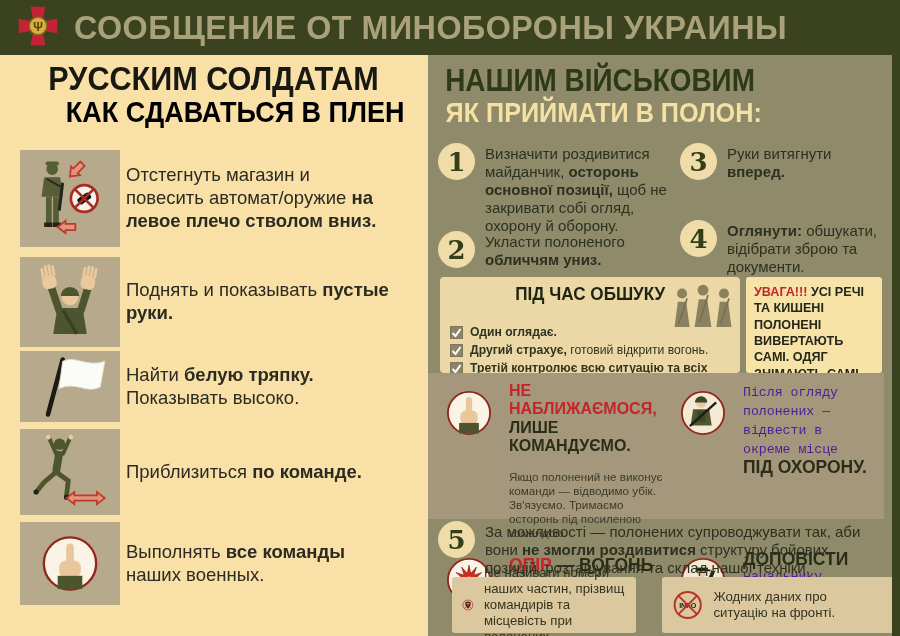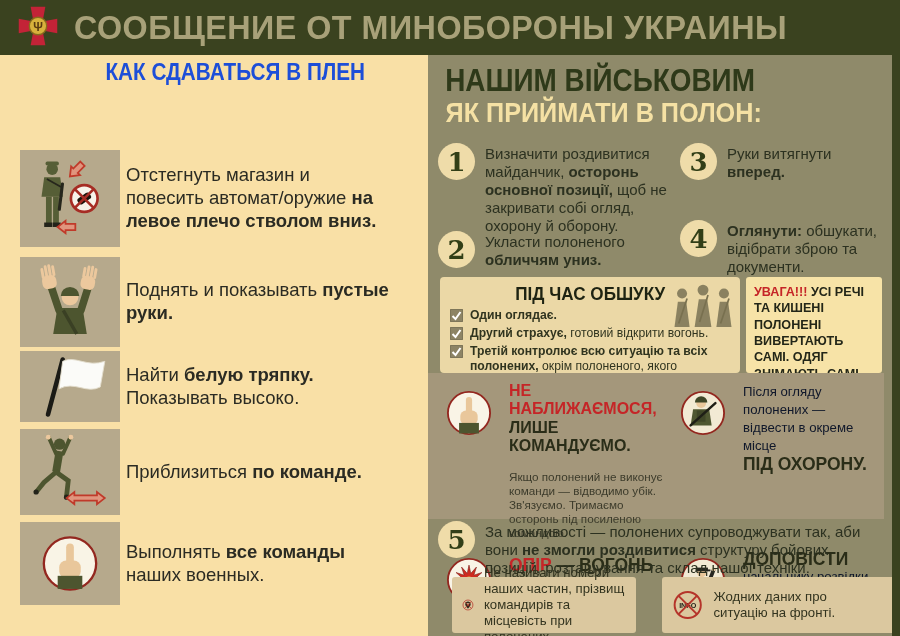--- a/index.html
+++ b/index.html
@@ -7,54 +7,54 @@
        font-family:"Liberation Sans",sans-serif;background:#8f8a6a;}
   .header{position:absolute;left:0;top:0;width:900px;height:55px;background:#3a421f;
           display:flex;align-items:center;gap:14px;padding-left:16px;box-sizing:border-box;}
   .header-title{color:#a8a179;font-weight:800;font-size:34px;letter-spacing:.5px;
                 white-space:nowrap;display:inline-block;transform:scaleX(.95);transform-origin:left center;}
   .squeeze{display:inline-block;transform:scaleX(.9);transform-origin:center;white-space:nowrap;}
   
   .left-col{position:absolute;left:0;top:55px;width:428px;height:581px;background:#f9e0a6;overflow:hidden;}
   .left-titles{position:absolute;left:0;top:6px;width:428px;text-align:center;line-height:1.04;}
   .left-title{color:#191913;font-weight:800;font-size:34px;}
-  .left-subtitle{color:#1d4ed8;font-weight:800;font-size:23px;padding-left:42px;}
+  .left-subtitle{color:#000000;font-weight:800;font-size:30px;padding-left:42px;}
   .lrow{position:absolute;left:20px;width:392px;display:flex;align-items:center;gap:6px;}
   .tile{width:100px;background:#b6a98c;flex:0 0 100px;display:flex;align-items:center;justify-content:center;}
   .ltext{font-size:18.5px;line-height:1.24;color:#2b2b23;width:264px;}
   .b{font-weight:800;}
   .red{color:#c52527;}
   
   .right-col{position:absolute;left:428px;top:55px;width:464px;height:581px;background:#8f8a6a;overflow:hidden;}
   .edge-strip{position:absolute;right:0;top:55px;width:8px;height:581px;background:#3a421f;}
   .right-titles{position:absolute;left:0;top:10px;width:456px;text-align:left;line-height:1.06;}
   .right-title{color:#2e3919;font-weight:800;font-size:31px;}
   .right-subtitle{color:#f5e1a4;font-weight:800;font-size:28px;}
   .nstep{position:absolute;display:flex;gap:10px;align-items:flex-start;}
   .ncirc{width:37px;height:37px;border-radius:50%;background:#efdca9;color:#323f17;flex:0 0 37px;
          display:flex;align-items:center;justify-content:center;
          font-family:"DejaVu Serif",serif;font-weight:800;font-size:26px;}
   .ntext{font-size:15px;line-height:1.2;color:#2c3120;padding-top:2px;}
   .search-box{position:absolute;left:12px;top:222px;width:300px;height:96px;background:#ebd8a6;border-radius:4px;
               box-sizing:border-box;padding:6px 10px;}
-  .search-title{text-align:center;font-weight:800;font-size:19px;color:#1e2312;margin-bottom:3px;}
+  .search-title{text-align:center;font-weight:800;font-size:19px;color:#1e2312;margin-bottom:20px;}
   .chk-item{display:flex;gap:7px;align-items:flex-start;margin-bottom:3px;}
   .chk-item svg{flex:0 0 13px;margin-top:1px;}
   .chk-text{font-size:12.2px;line-height:1.22;color:#30341f;}
   .soldiers{position:absolute;right:6px;top:6px;}
   .warn-box{position:absolute;left:318px;top:222px;width:136px;height:96px;background:#f7e3a7;border-radius:3px;
             box-sizing:border-box;padding:7px 8px;font-size:12.6px;font-weight:800;line-height:1.3;color:#232618;}
   .band{position:absolute;left:0;top:318px;width:456px;height:146px;background:#a4977b;box-sizing:border-box;
         padding:9px 10px;display:grid;grid-template-columns:228px 1fr;grid-auto-rows:min-content;column-gap:6px;row-gap:9px;}
   .rule{display:flex;gap:9px;align-items:flex-start;}
   .rule svg{flex:0 0 62px;}
   .rule-title{font-weight:800;font-size:16px;line-height:1.15;}
   .rule-note{font-size:11.7px;line-height:1.2;color:#3c3b2b;margin-top:14px;}
   .rule-big{font-weight:800;font-size:17.5px;line-height:1.15;color:#2a2d18;}
-  .rule-pre{font-size:13.2px;line-height:1.2;color:#0f172a;}
+  .rule-pre{font-size:13.2px;line-height:1.2;color:#4c1d95;font-family:Liberation Mono, monospace;}
   .step5{left:10px;top:466px;width:442px;}
   .bottom-box{position:absolute;top:522px;height:56px;background:#dbc89f;border-radius:3px;box-sizing:border-box;
               display:flex;align-items:center;gap:10px;padding:4px 10px;}
   .bottom-text{font-size:13.2px;line-height:1.2;color:#33341f;}
 </style>
 </head>
 <body>
 
 <div class="header">
   <span>
@@ -68,20 +68,21 @@
       <circle cx="24" cy="24" r="9.5" fill="#d8b13c"></circle>
       <circle cx="24" cy="24" r="9.5" fill="none" stroke="#8a6b1c" stroke-width="1.5"></circle>
       <text x="24" y="29" text-anchor="middle" font-size="13" font-weight="bold" fill="#5a3b10">Ψ</text>
     </svg>
   </span>
   <span class="header-title">СООБЩЕНИЕ ОТ МИНОБОРОНЫ УКРАИНЫ</span>
 </div>
 
 <div class="left-col">
   <div class="left-titles">
+    <div class="left-title"><span class="squeeze">РУССКИМ СОЛДАТАМ</span></div>
     <div class="left-subtitle"><span class="squeeze">КАК СДАВАТЬСЯ В ПЛЕН</span></div>
   </div>
 
   <div class="lrow" style="top:95px">
     <div class="tile" style="height:97px">
       <svg width="92" height="89" viewBox="0 0 100 100">
         <g fill="#565e36">
           <circle cx="30" cy="17" r="6.5"></circle>
           <rect x="22.5" y="8.5" width="15" height="4.5" rx="2"></rect>
           <path d="M21,26 h18 l3,22 h-24 z"></path>

